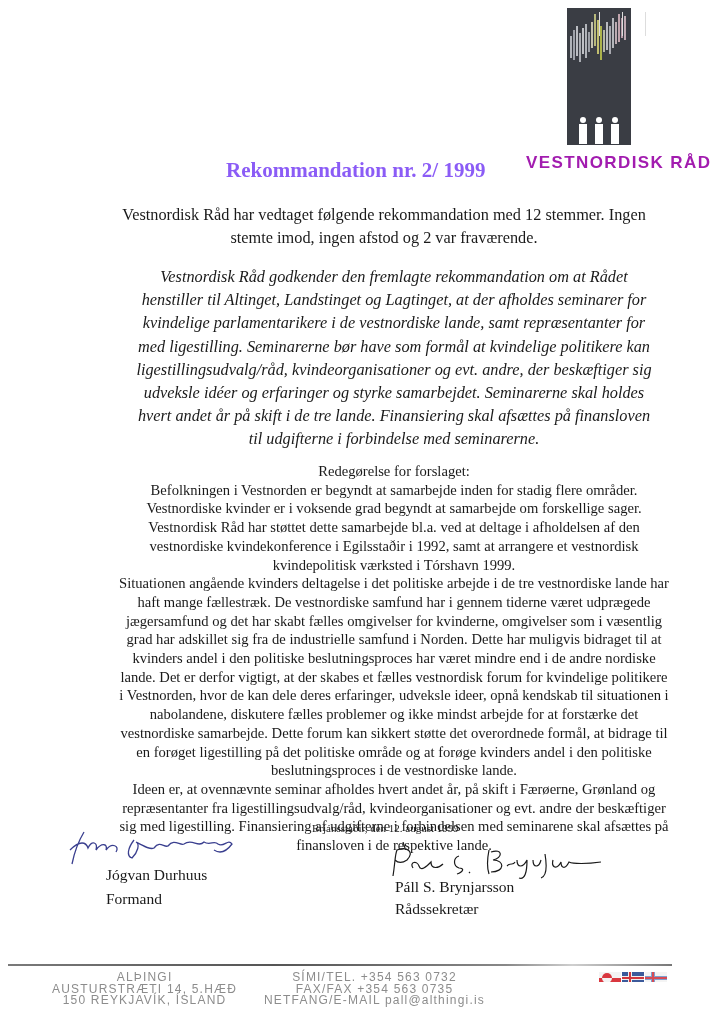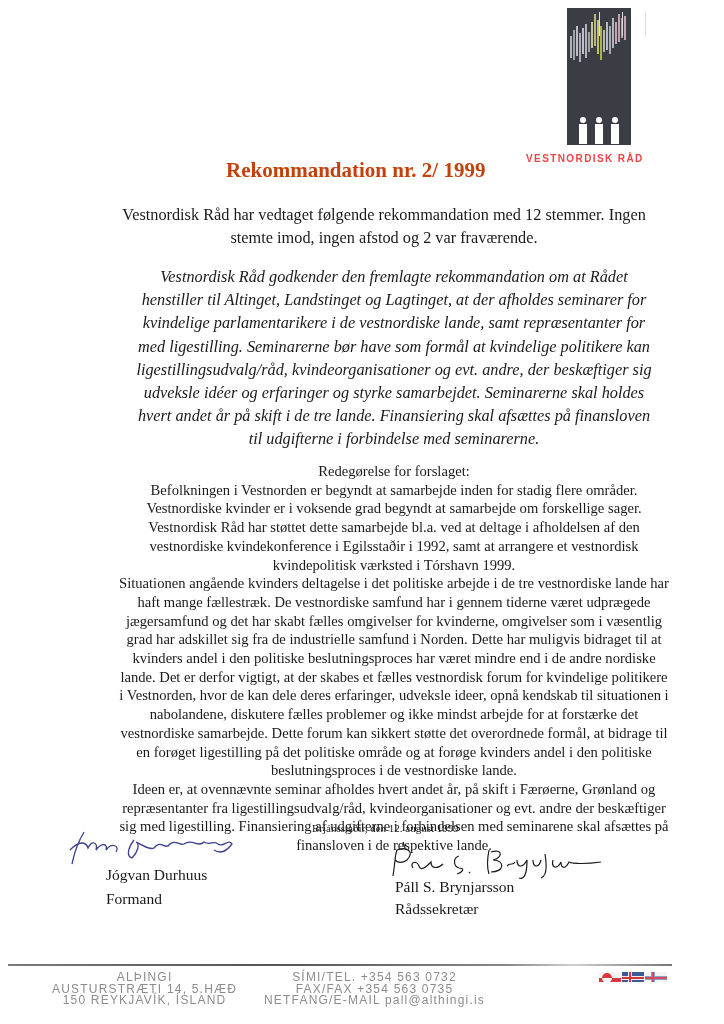--- a/index.html
+++ b/index.html
@@ -8,25 +8,25 @@
       font-family: "Liberation Serif", serif; color: #1a1a1a;
     }
     .logo {
       position: absolute; left: 567px; top: 8px; width: 64px; height: 137px;
       background: #3a3d44;
     }
     .logo svg { display: block; }
     .logo-text {
       position: absolute; left: 526px; top: 153px;
       font-family: "Liberation Sans", sans-serif; font-weight: bold;
-      font-size: 10px; letter-spacing: 1.4px; color: #ef4444; white-space: nowrap;
+      font-size: 17px; letter-spacing: 1.4px; color: #a21caf; white-space: nowrap;
     }
     .title {
       position: absolute; left: 226px; top: 158px;
-      font-weight: bold; font-size: 21px; color: #c2410c; white-space: nowrap;
+      font-weight: bold; font-size: 21px; color: #8b5cf6; white-space: nowrap;
     }
     .intro {
       position: absolute; left: 84px; top: 203px; width: 600px;
       font-size: 16.3px; line-height: 23px;
     }
     .resolution {
       position: absolute; left: 84px; top: 265px; width: 620px;
       font-style: italic; font-size: 16.3px; line-height: 23.2px;
     }
     .explanation {

